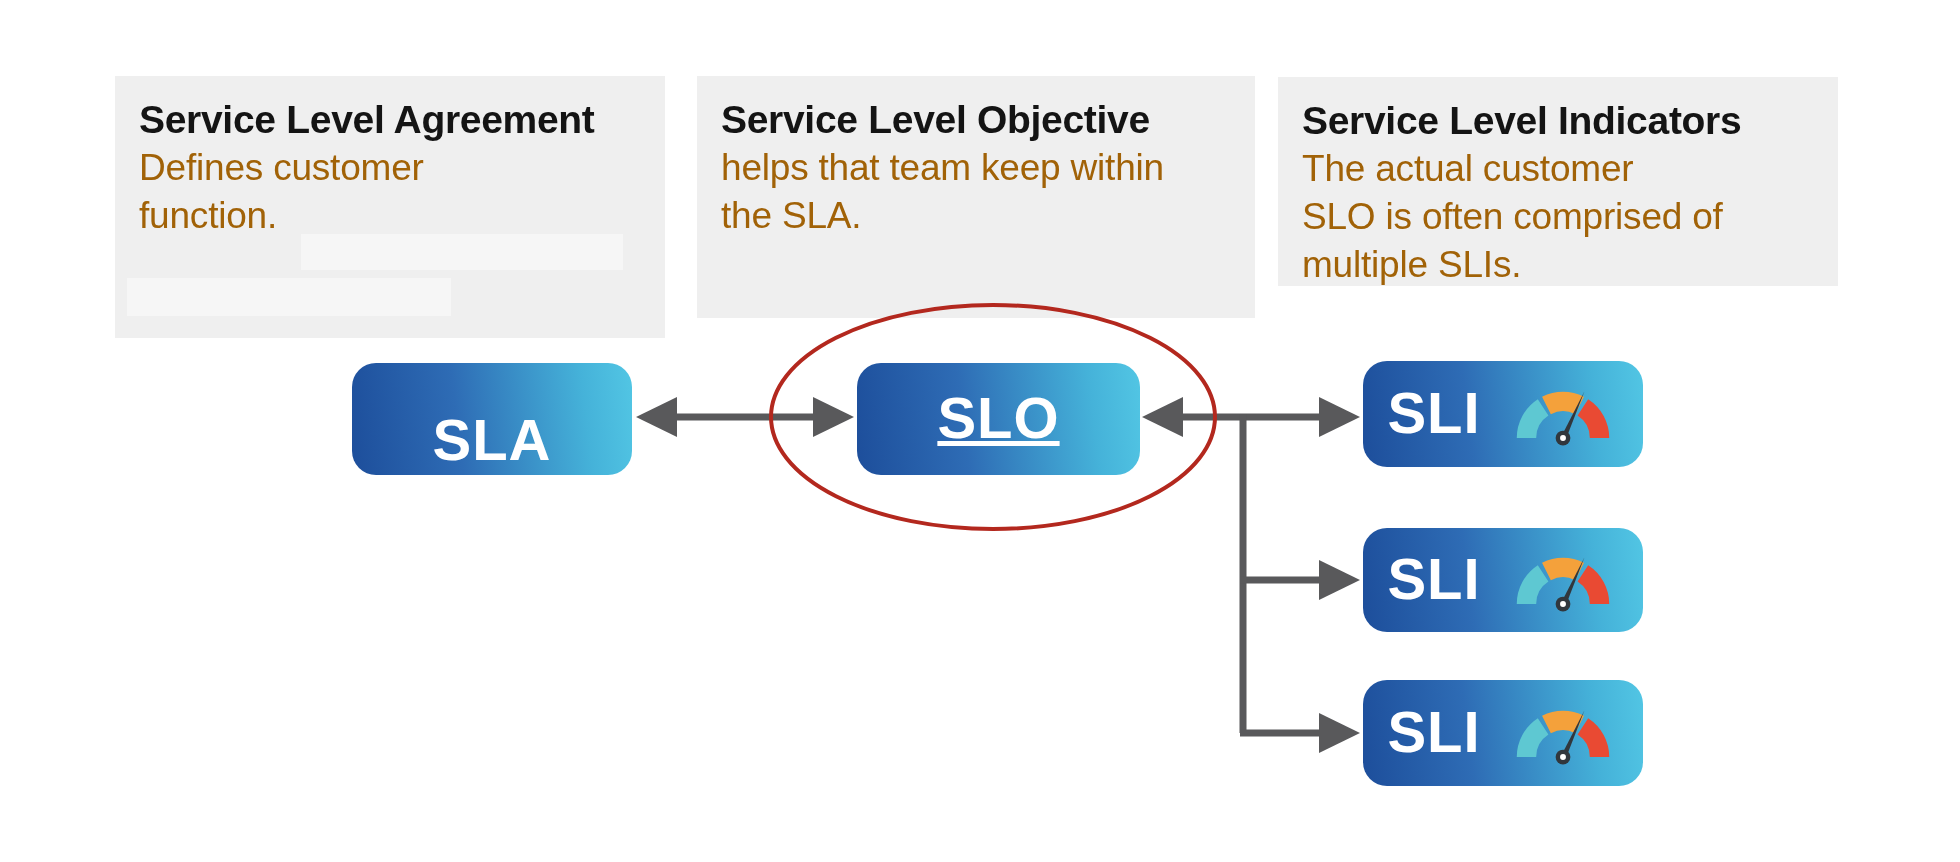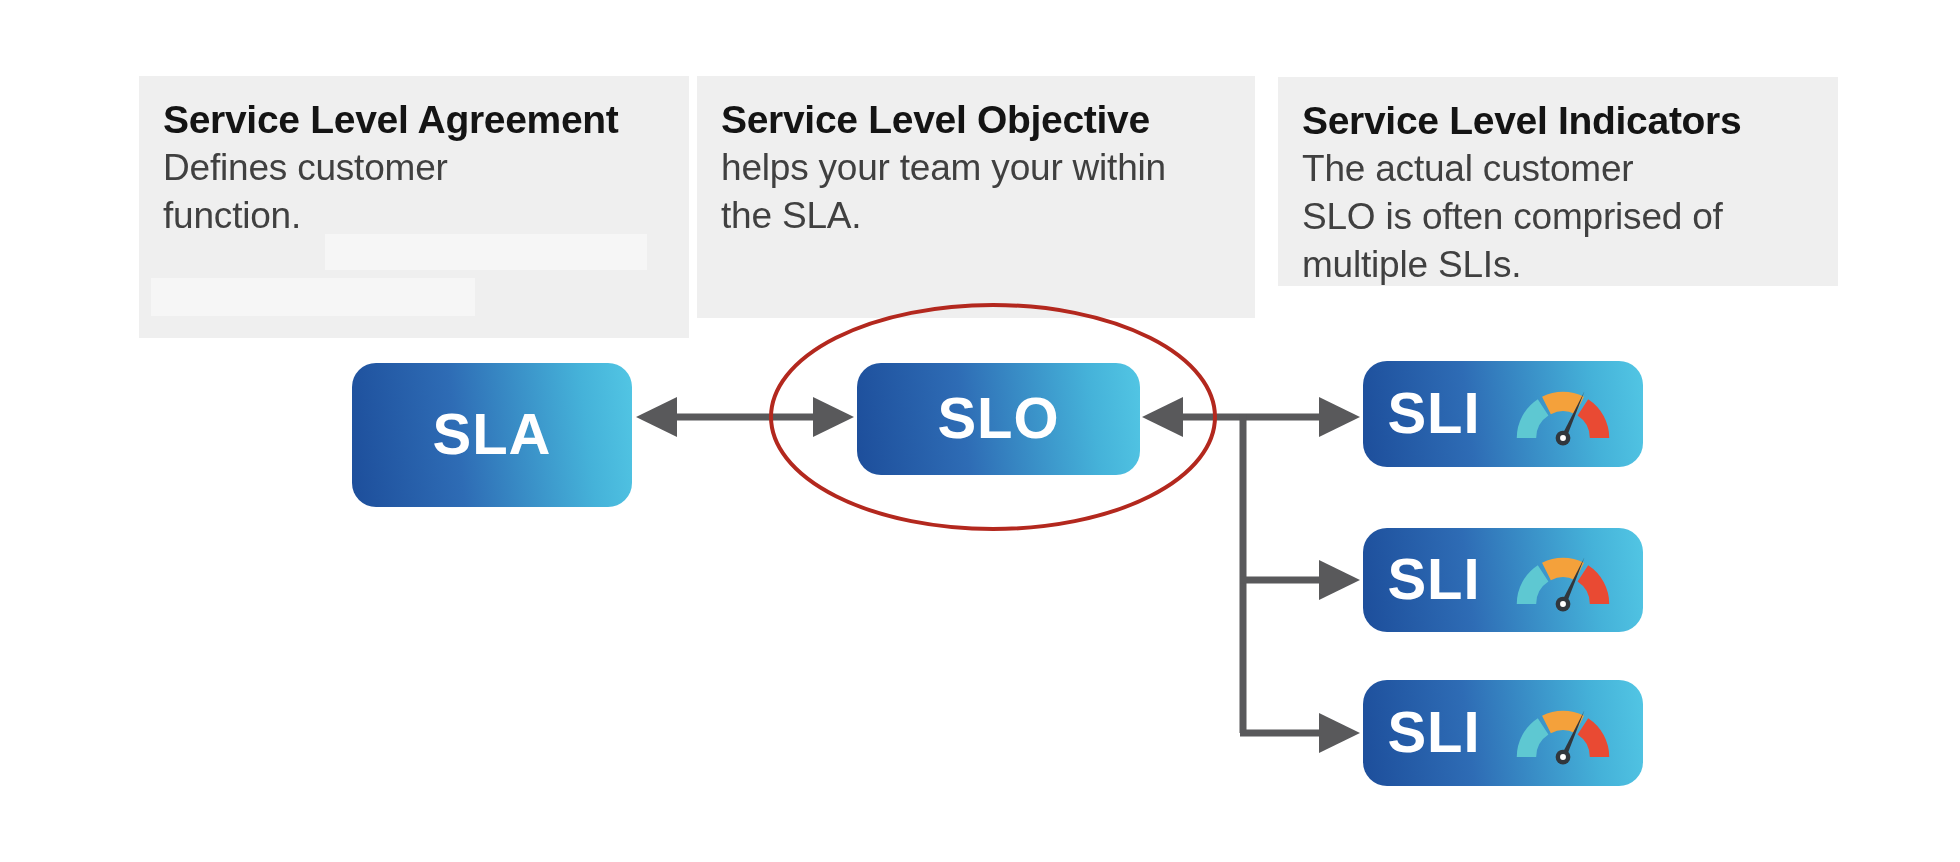--- a/index.html
+++ b/index.html
@@ -21,24 +21,24 @@
   .card-title{
     font-size:39px;
     font-weight:700;
     color:#141414;
     line-height:48px;
     letter-spacing:-0.3px;
   }
   .card-line{
     font-size:37px;
     line-height:48px;
-    color:#404040;
+    color:#a16207;
     letter-spacing:-0.2px;
   }
-  #card-sla{left:115px;top:76px;width:550px;height:262px;margin-left:24px;}
+  #card-sla{left:115px;top:76px;width:550px;height:262px;}
   #card-slo{left:697px;top:76px;width:558px;height:242px;}
   #card-sli{left:1278px;top:77px;width:560px;height:209px;}
   .redaction{
     position:absolute;
     background:#f6f6f6;
   }
   #redaction-1{left:186px;top:158px;width:322px;height:36px;}
   #redaction-2{left:12px;top:202px;width:324px;height:38px;}
   
   .node{
@@ -47,22 +47,22 @@
     background:linear-gradient(83deg,#1d4e9b 0%,#2e6cb5 38%,#45b2d9 82%,#52c6e4 100%);
     display:flex;
     align-items:center;
     justify-content:center;
     gap:26px;
     color:#ffffff;
     font-weight:700;
     font-size:58px;
     letter-spacing:1px;
   }
-  #node-sla{left:352px;top:363px;width:280px;height:144px;}
-  #node-slo{left:857px;top:363px;width:283px;height:112px;}
+  #node-sla{left:352px;top:363px;width:280px;height:112px;align-items:flex-end;}
+  #node-slo{left:857px;top:363px;width:283px;height:112px;text-decoration:underline;}
   #node-sli-1{left:1363px;top:361px;width:280px;height:106px;}
   #node-sli-2{left:1363px;top:528px;width:280px;height:104px;}
   #node-sli-3{left:1363px;top:680px;width:280px;height:106px;}
   .node-label{transform:translateY(-2px);}
   .gauge{width:112px;height:74px;}
   
   #connector-layer{
     position:absolute;left:0;top:0;width:1960px;height:862px;
     pointer-events:none;
   }
@@ -75,21 +75,21 @@
   <div class="card" id="card-sla">
     <div class="card-title">Service Level Agreement</div>
     <div class="card-line">Defines customer</div>
     <div class="card-line">function.</div>
     <div class="redaction" id="redaction-1"></div>
     <div class="redaction" id="redaction-2"></div>
   </div>
 
   <div class="card" id="card-slo">
     <div class="card-title">Service Level Objective</div>
-    <div class="card-line">helps your team your within</div>
+    <div class="card-line">helps that team keep within</div>
     <div class="card-line">the SLA.</div>
   </div>
 
   <div class="card" id="card-sli">
     <div class="card-title">Service Level Indicators</div>
     <div class="card-line">The actual customer</div>
     <div class="card-line">SLO is often comprised of</div>
     <div class="card-line">multiple SLIs.</div>
   </div>
 

